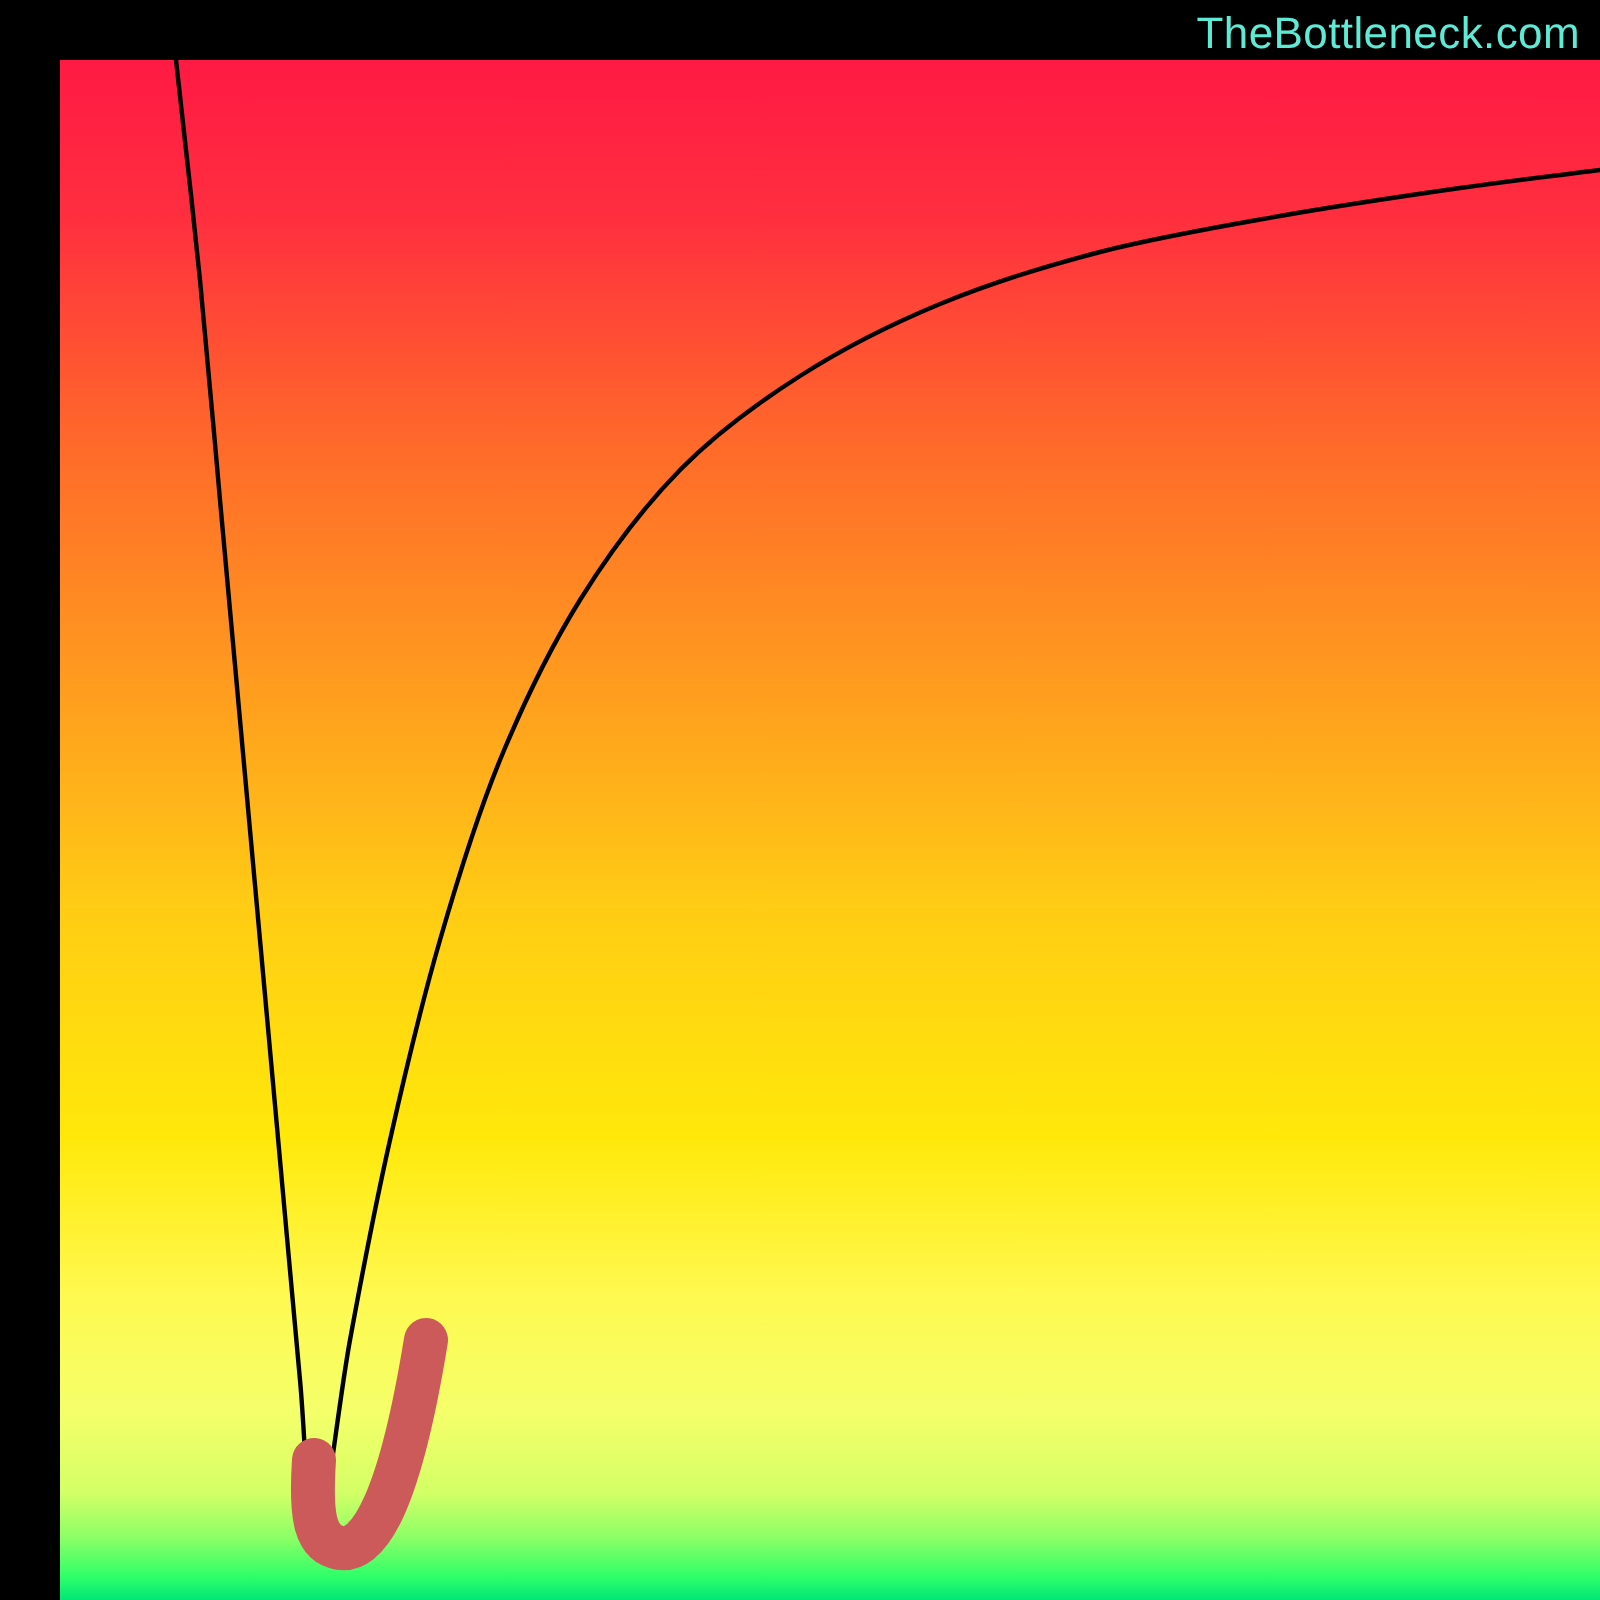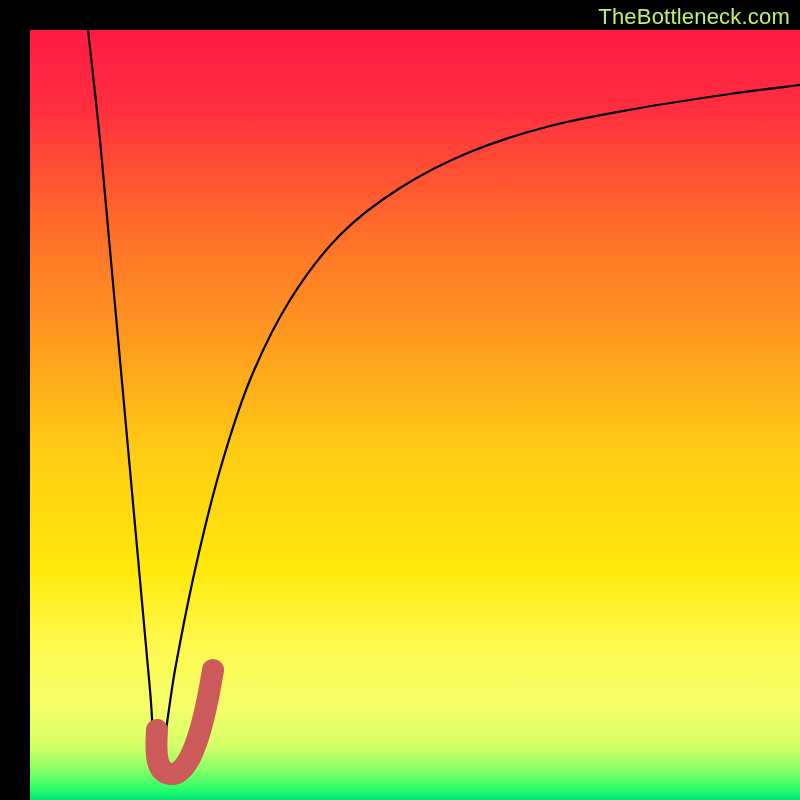--- a/index.html
+++ b/index.html
@@ -8,21 +8,21 @@
     height: 800px;
     background: #000;
     position: relative;
     overflow: hidden;
     font-family: Arial, Helvetica, sans-serif;
   }
   .watermark {
     position: absolute;
     top: 4px;
     right: 10px;
-    color: #bef264;
+    color: #5eead4;
     font-size: 22px;
     font-weight: 500;
     z-index: 50;
     letter-spacing: 0.2px;
     text-align: right;
   }
   .plot {
     position: absolute;
     background: #000;
   }

